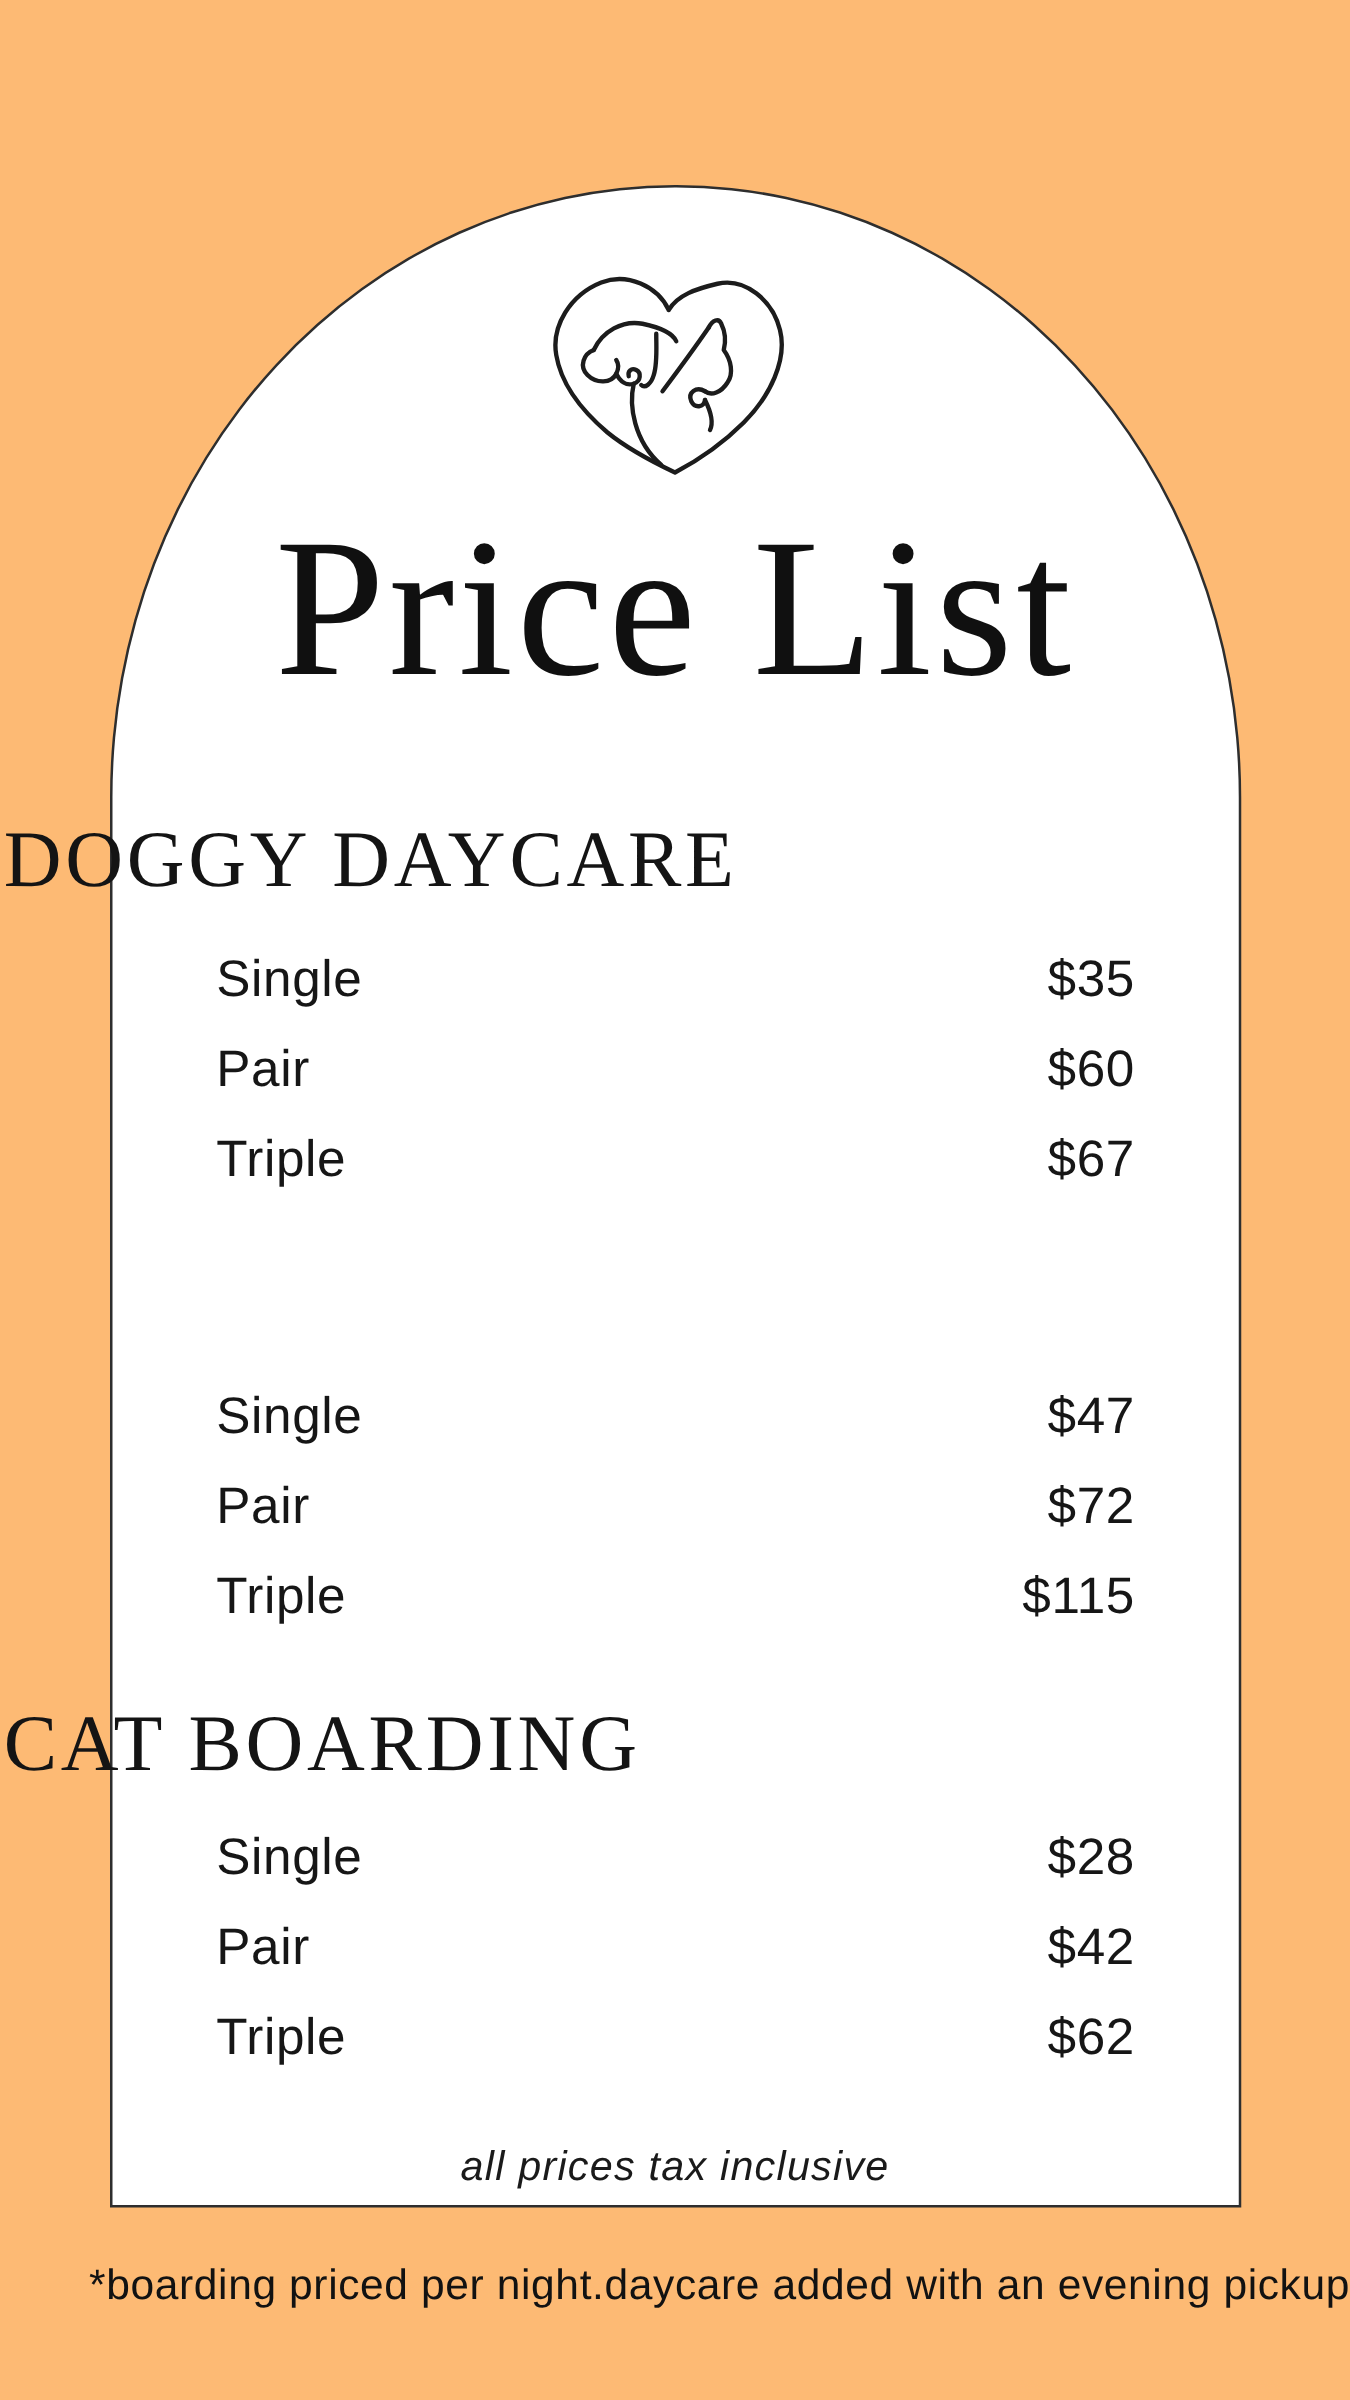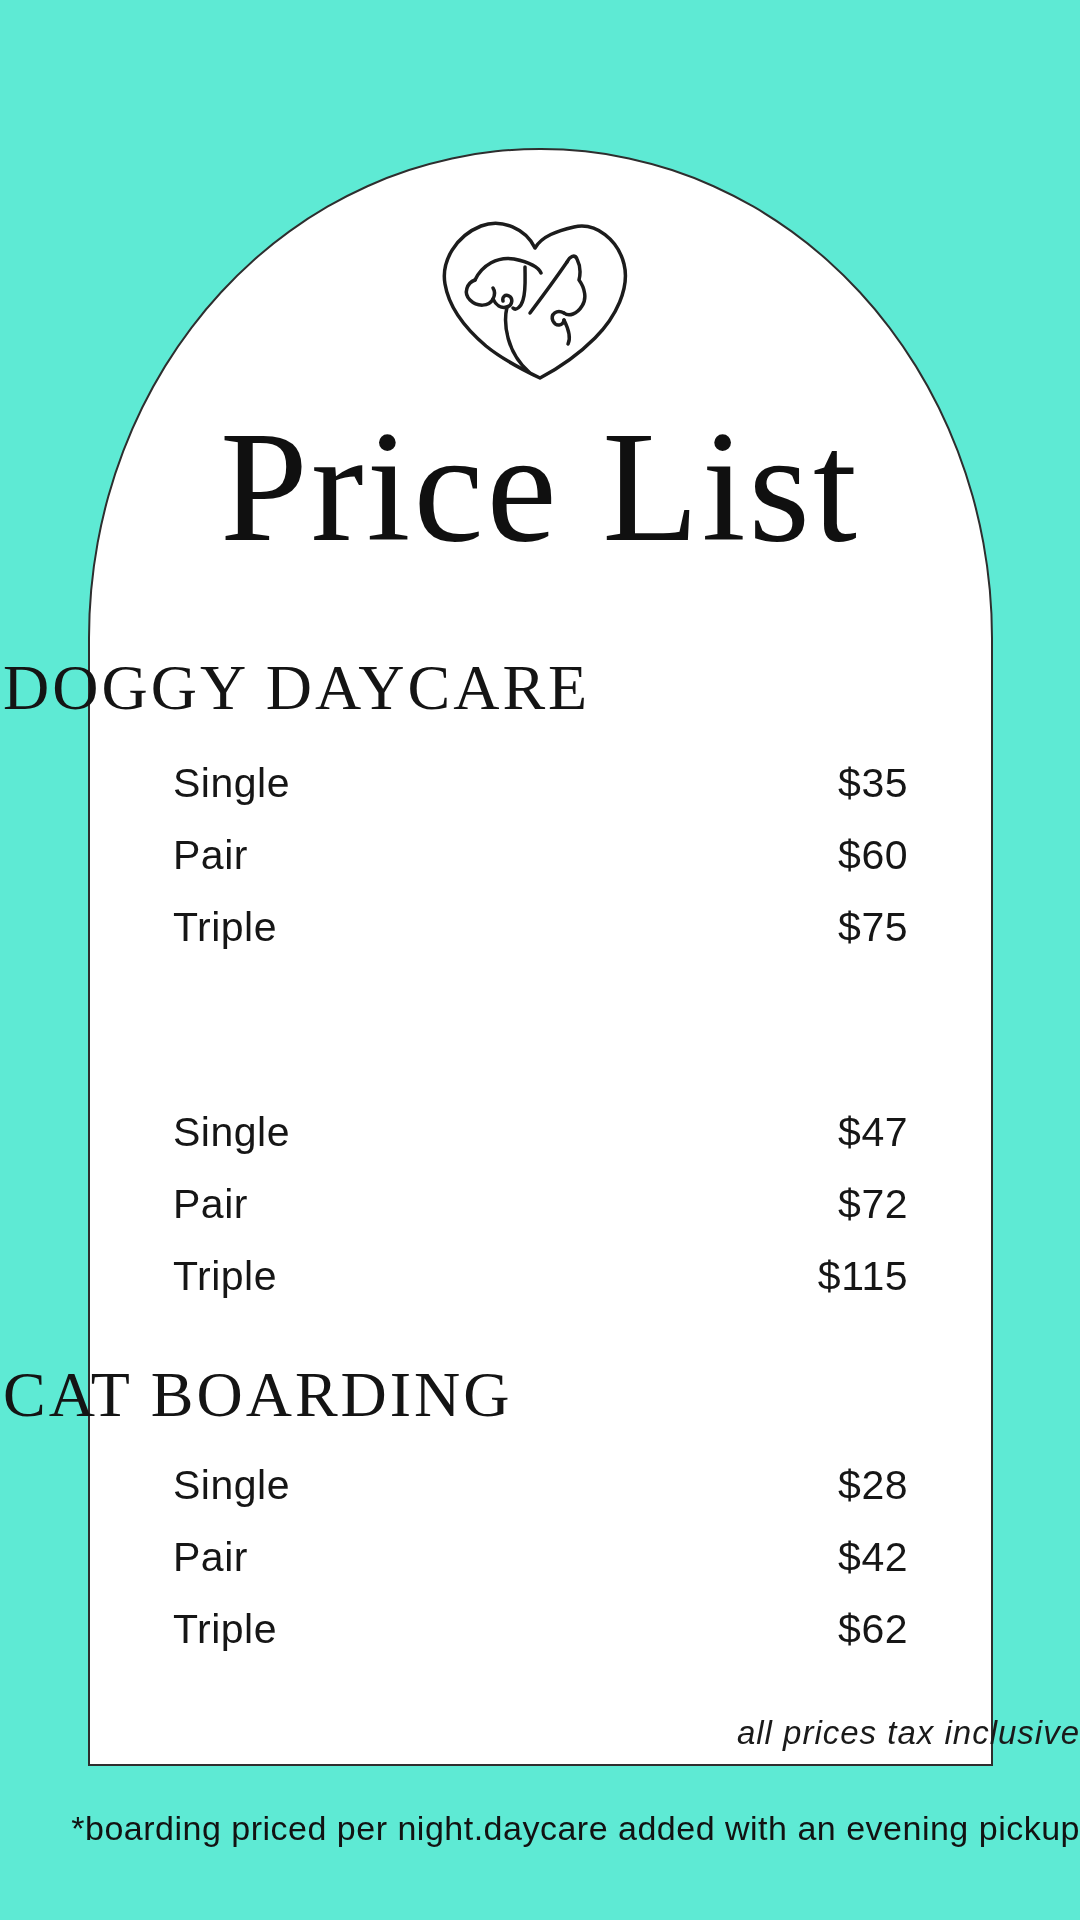--- a/index.html
+++ b/index.html
@@ -1,18 +1,18 @@
 <!DOCTYPE html>
 <html><head>
 <meta charset="utf-8">
 <style>
   html,body { margin:0; padding:0; background:#ffffff; }
   .page {
     position:relative; width:1080px; height:1920px;
-    background:#5eead4; overflow:hidden;
+    background:#fdba74; overflow:hidden;
     font-family:"Liberation Sans", sans-serif; color:#121212;text-decoration:underline;
   }
   
   .arch {
     position:absolute; left:88px; top:148px; width:905px; height:1618px;
     box-sizing:border-box; border:2px solid #2e2e2e; background:#ffffff;
     border-radius:452px 452px 0 0 / 490px 490px 0 0;
   }
   
   .logo { position:absolute; left:430px; top:210px; width:220px; height:185px; }
@@ -40,21 +40,21 @@
   .rows.s1 { top:747px; }
   .rows.s2 { top:1096px; }
   .rows.s3 { top:1449px; }
   .row {
     height:72px; display:flex; align-items:center; justify-content:space-between;
     font-size:41px; letter-spacing:0.5px; color:#161616;
   }
   .row .price { text-align:right; }
   
   .tax-note {
-    position:absolute; left:0; right:0; top:1713px; text-align:right;
+    position:absolute; left:0; right:0; top:1713px; text-align:center;
     font-style:italic; font-size:33px; line-height:40px; letter-spacing:1px; color:#1a1a1a;
   }
   .footnote {
     position:absolute; left:0; right:0; top:1806px; text-align:right;
     font-size:34px; line-height:44px; letter-spacing:0.5px; color:#121212;
     white-space:nowrap;
   }
 </style>
 </head>
 <body>
@@ -96,21 +96,21 @@
     <div class="row">
       <span class="label">Single</span>
       <span class="price">$35</span>
     </div>
     <div class="row">
       <span class="label">Pair</span>
       <span class="price">$60</span>
     </div>
     <div class="row">
       <span class="label">Triple</span>
-      <span class="price">$75</span>
+      <span class="price">$67</span>
     </div>
   </div>
 
   <div class="rows s2">
     <div class="row">
       <span class="label">Single</span>
       <span class="price">$47</span>
     </div>
     <div class="row">
       <span class="label">Pair</span>

